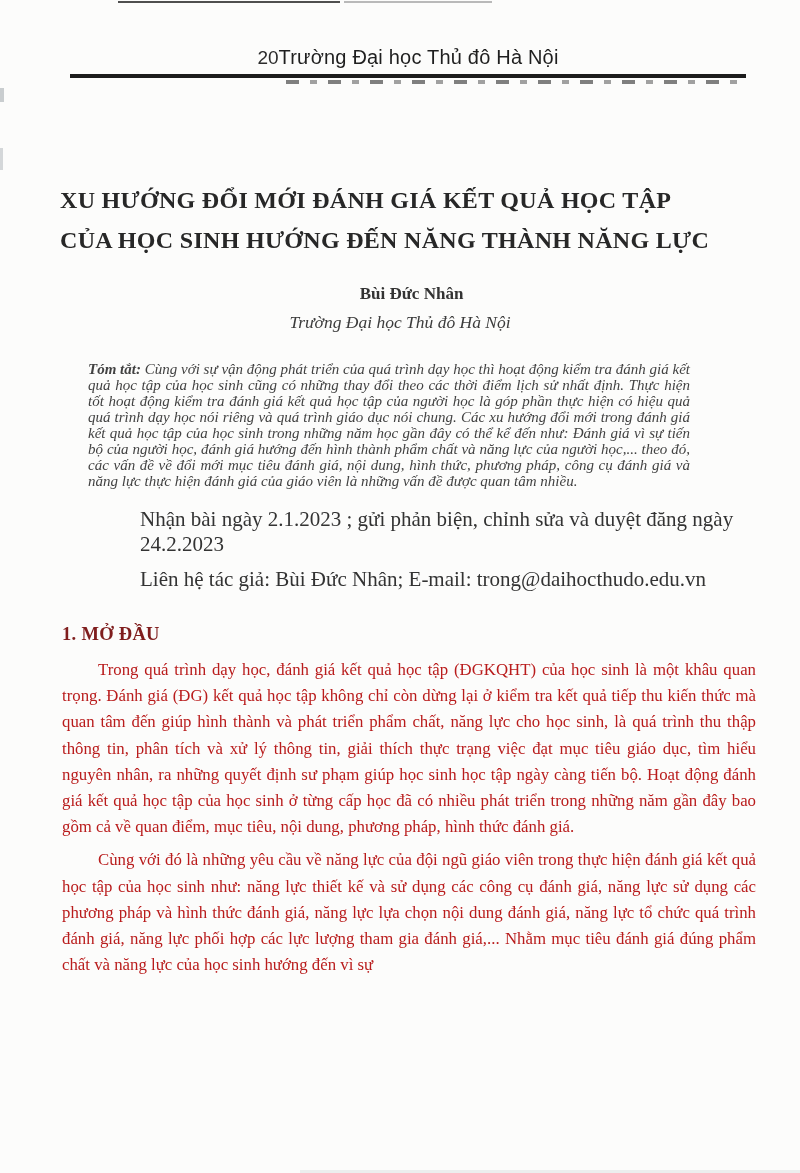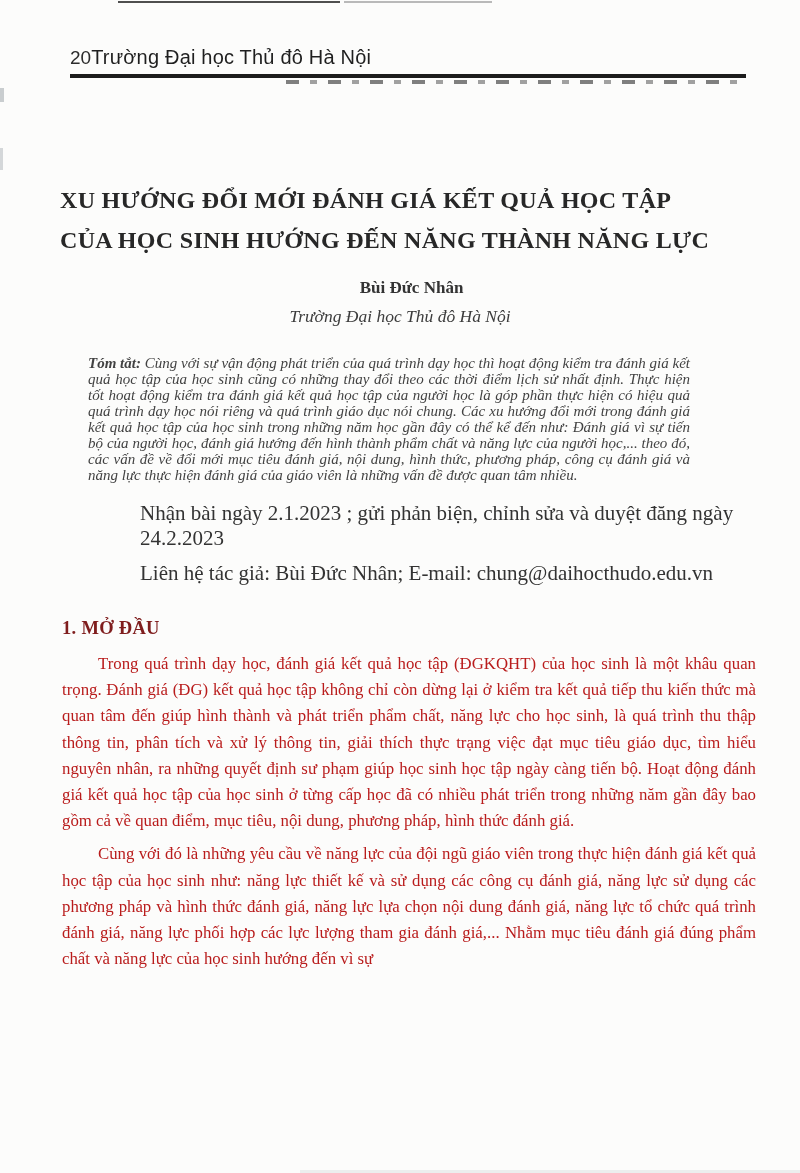--- a/index.html
+++ b/index.html
@@ -19,21 +19,21 @@
   
   .scan-line-a { position: absolute; top: 1px; left: 118px; width: 222px; height: 2px; background: #4f4f4f; }
   .scan-line-b { position: absolute; top: 1px; left: 344px; width: 148px; height: 2px; background: #b9b9b9; }
   .scan-smudge-left1 { position: absolute; top: 88px; left: 0; width: 4px; height: 14px; background: #c9cdcf; }
   .scan-smudge-left2 { position: absolute; top: 148px; left: 0; width: 3px; height: 22px; background: #d4d7d9; }
   .scan-bottom-edge { position: absolute; bottom: 0; left: 300px; right: 0; height: 3px; background: #eceeee; }
 
   
   .header {
     display: flex;
-    justify-content: flex-start;
+    justify-content: center;
     align-items: baseline;
     margin: 46px 54px 0 70px;
     padding-bottom: 5px;
     border-bottom: 4px solid var(--rule, #1c1c1c);
     font-family: "Liberation Sans", sans-serif;
   }
   .page-number { font-size: 19px; color: #2c2c2c; }
   .journal-name { font-size: 20px; color: #1f1f1f; letter-spacing: 0.2px; }
 
   .rule-dashes {
@@ -49,21 +49,21 @@
   .article-title {
     margin: 96px 60px 0 60px;
     text-align: left;
     font-size: 24px;
     font-weight: bold;
     line-height: 40px;
     letter-spacing: 0.3px;
     color: #272727;
   }
   .author-name {
-    margin-top: 18px;
+    margin-top: 24px;
     text-align: center;
     font-weight: bold;
     font-size: 17px;
     color: #333333;
     padding-left: 23px;
   }
   .author-affiliation {
     margin-top: 8px;
     text-align: center;
     font-style: italic;
@@ -133,21 +133,21 @@
   <div class="author-affiliation">Trường Đại học Thủ đô Hà Nội</div>
 
   <p class="abstract">
     <span class="run-in-label">Tóm tắt:</span>
     <span>Cùng với sự vận động phát triển của quá trình dạy học thì hoạt động kiểm tra đánh giá kết quả học tập của học sinh cũng có những thay đổi theo các thời điểm lịch sử nhất định. Thực hiện tốt hoạt động kiểm tra đánh giá kết quả học tập của người học là góp phần thực hiện có hiệu quả quá trình dạy học nói riêng và quá trình giáo dục nói chung. Các xu hướng đổi mới trong đánh giá kết quả học tập của học sinh trong những năm học gần đây có thể kể đến như: Đánh giá vì sự tiến bộ của người học, đánh giá hướng đến hình thành phẩm chất và năng lực của người học,... theo đó, các vấn đề về đổi mới mục tiêu đánh giá, nội dung, hình thức, phương pháp, công cụ đánh giá và năng lực thực hiện đánh giá của giáo viên là những vấn đề được quan tâm nhiều.</span>
   </p>
 
 
   <div class="meta">
     <div class="meta-line">Nhận bài ngày 2.1.2023 ; gửi phản biện, chỉnh sửa và duyệt đăng ngày 24.2.2023</div>
-    <div class="meta-line">Liên hệ tác giả: Bùi Đức Nhân; E-mail: chung@daihocthudo.edu.vn</div>
+    <div class="meta-line">Liên hệ tác giả: Bùi Đức Nhân; E-mail: trong@daihocthudo.edu.vn</div>
   </div>
 
   <h2 class="section-heading">1. MỞ ĐẦU</h2>
 
   <p class="body-para">Trong quá trình dạy học, đánh giá kết quả học tập (ĐGKQHT) của học sinh là một khâu quan trọng. Đánh giá (ĐG) kết quả học tập không chỉ còn dừng lại ở kiểm tra kết quả tiếp thu kiến thức mà quan tâm đến giúp hình thành và phát triển phẩm chất, năng lực cho học sinh, là quá trình thu thập thông tin, phân tích và xử lý thông tin, giải thích thực trạng việc đạt mục tiêu giáo dục, tìm hiểu nguyên nhân, ra những quyết định sư phạm giúp học sinh học tập ngày càng tiến bộ. Hoạt động đánh giá kết quả học tập của học sinh ở từng cấp học đã có nhiều phát triển trong những năm gần đây bao gồm cả về quan điểm, mục tiêu, nội dung, phương pháp, hình thức đánh giá.</p>
   <p class="body-para">Cùng với đó là những yêu cầu về năng lực của đội ngũ giáo viên trong thực hiện đánh giá kết quả học tập của học sinh như: năng lực thiết kế và sử dụng các công cụ đánh giá, năng lực sử dụng các phương pháp và hình thức đánh giá, năng lực lựa chọn nội dung đánh giá, năng lực tổ chức quá trình đánh giá, năng lực phối hợp các lực lượng tham gia đánh giá,... Nhằm mục tiêu đánh giá đúng phẩm chất và năng lực của học sinh hướng đến vì sự</p>
 
 </div>
 
 </body></html>

